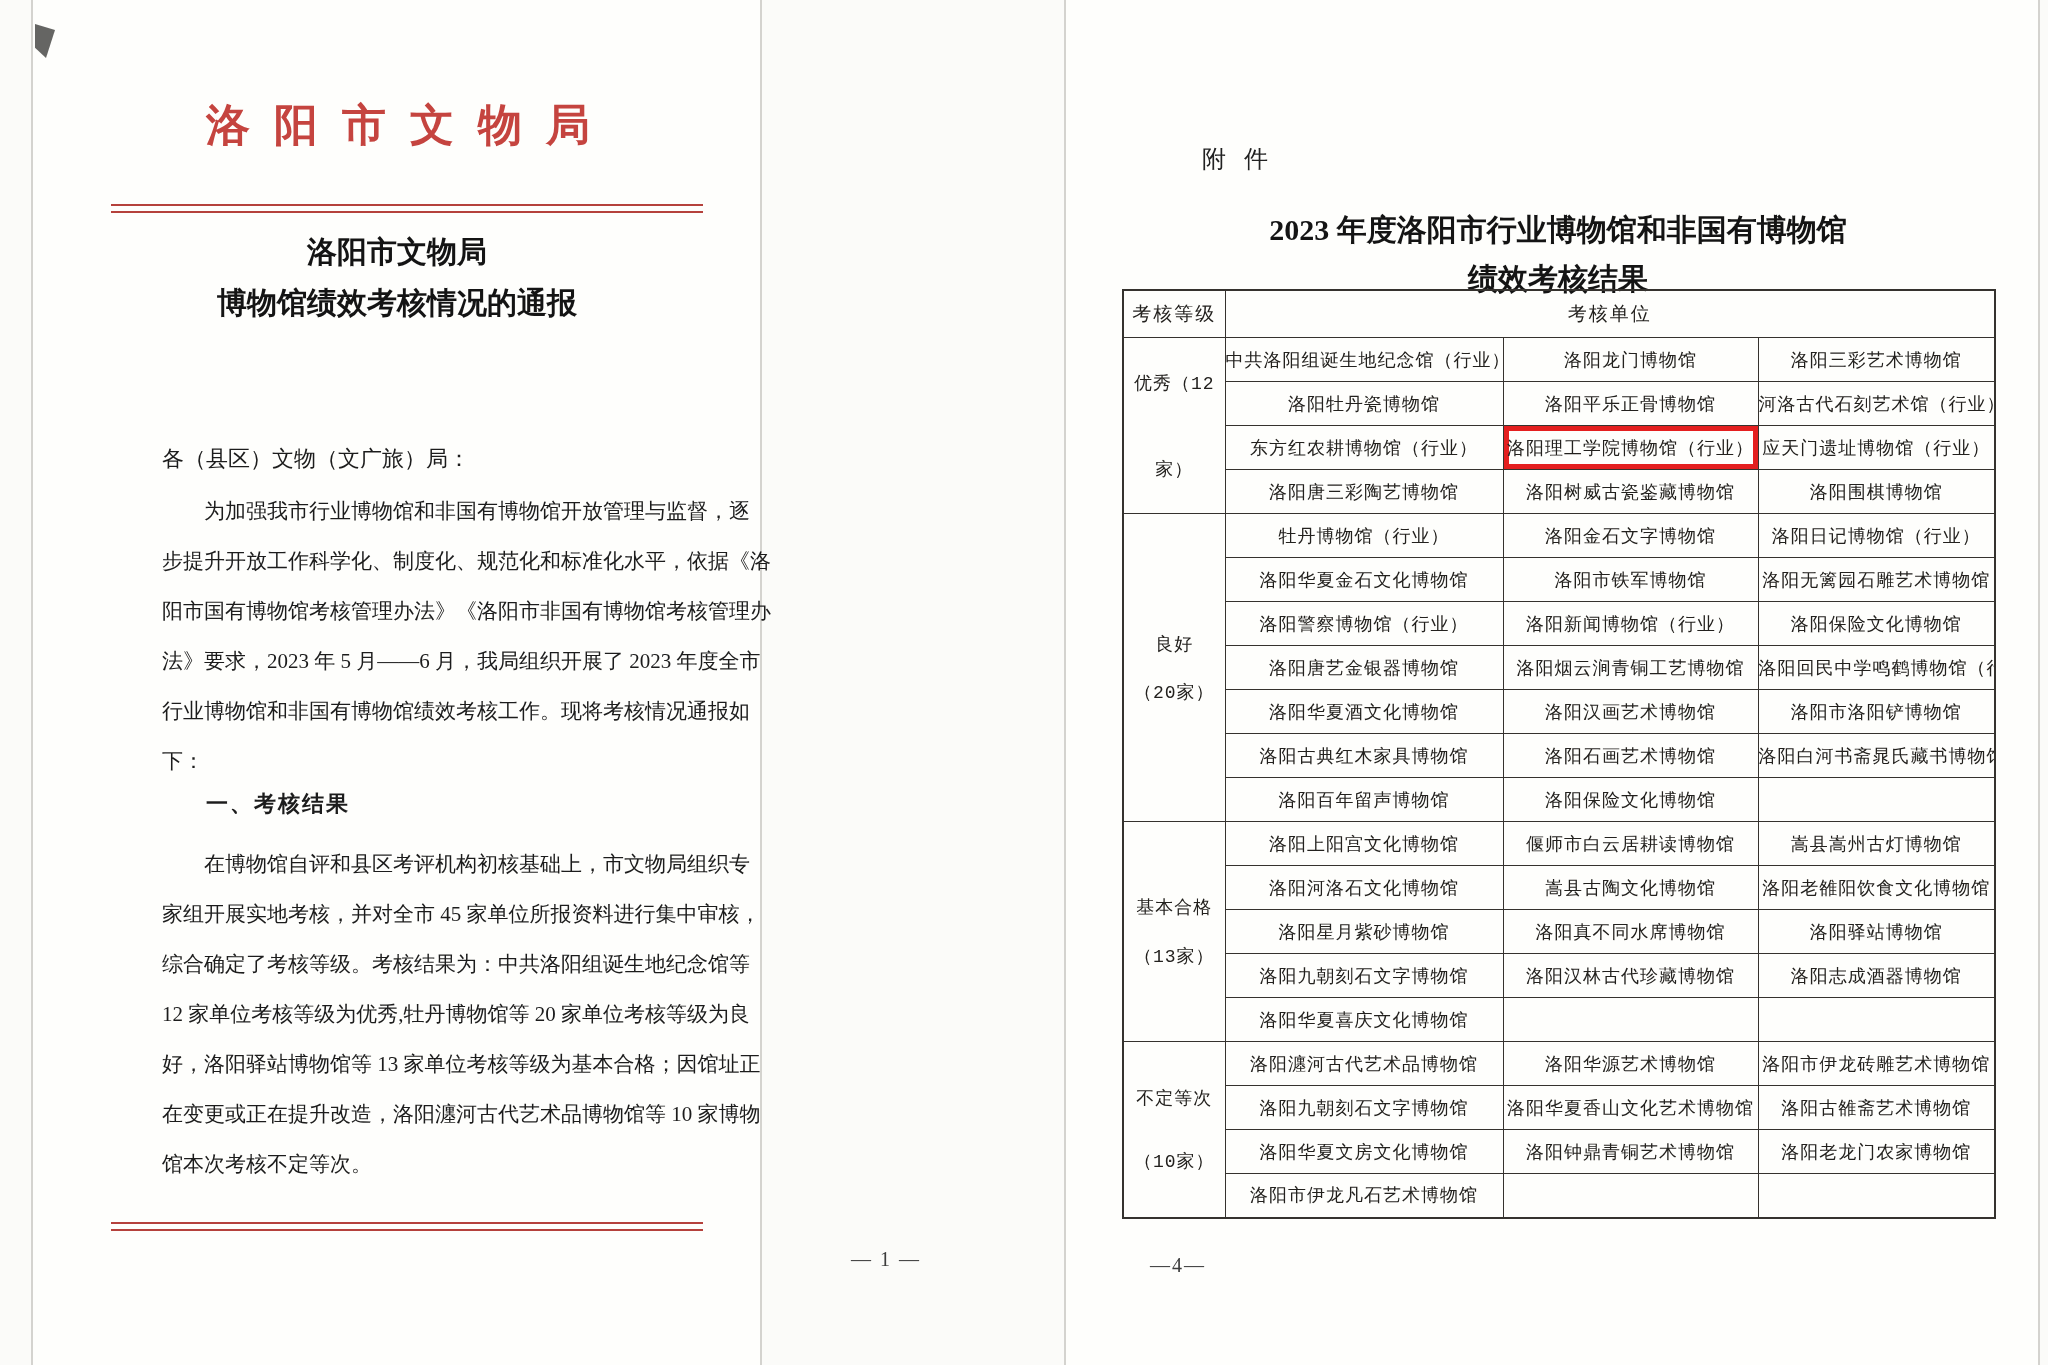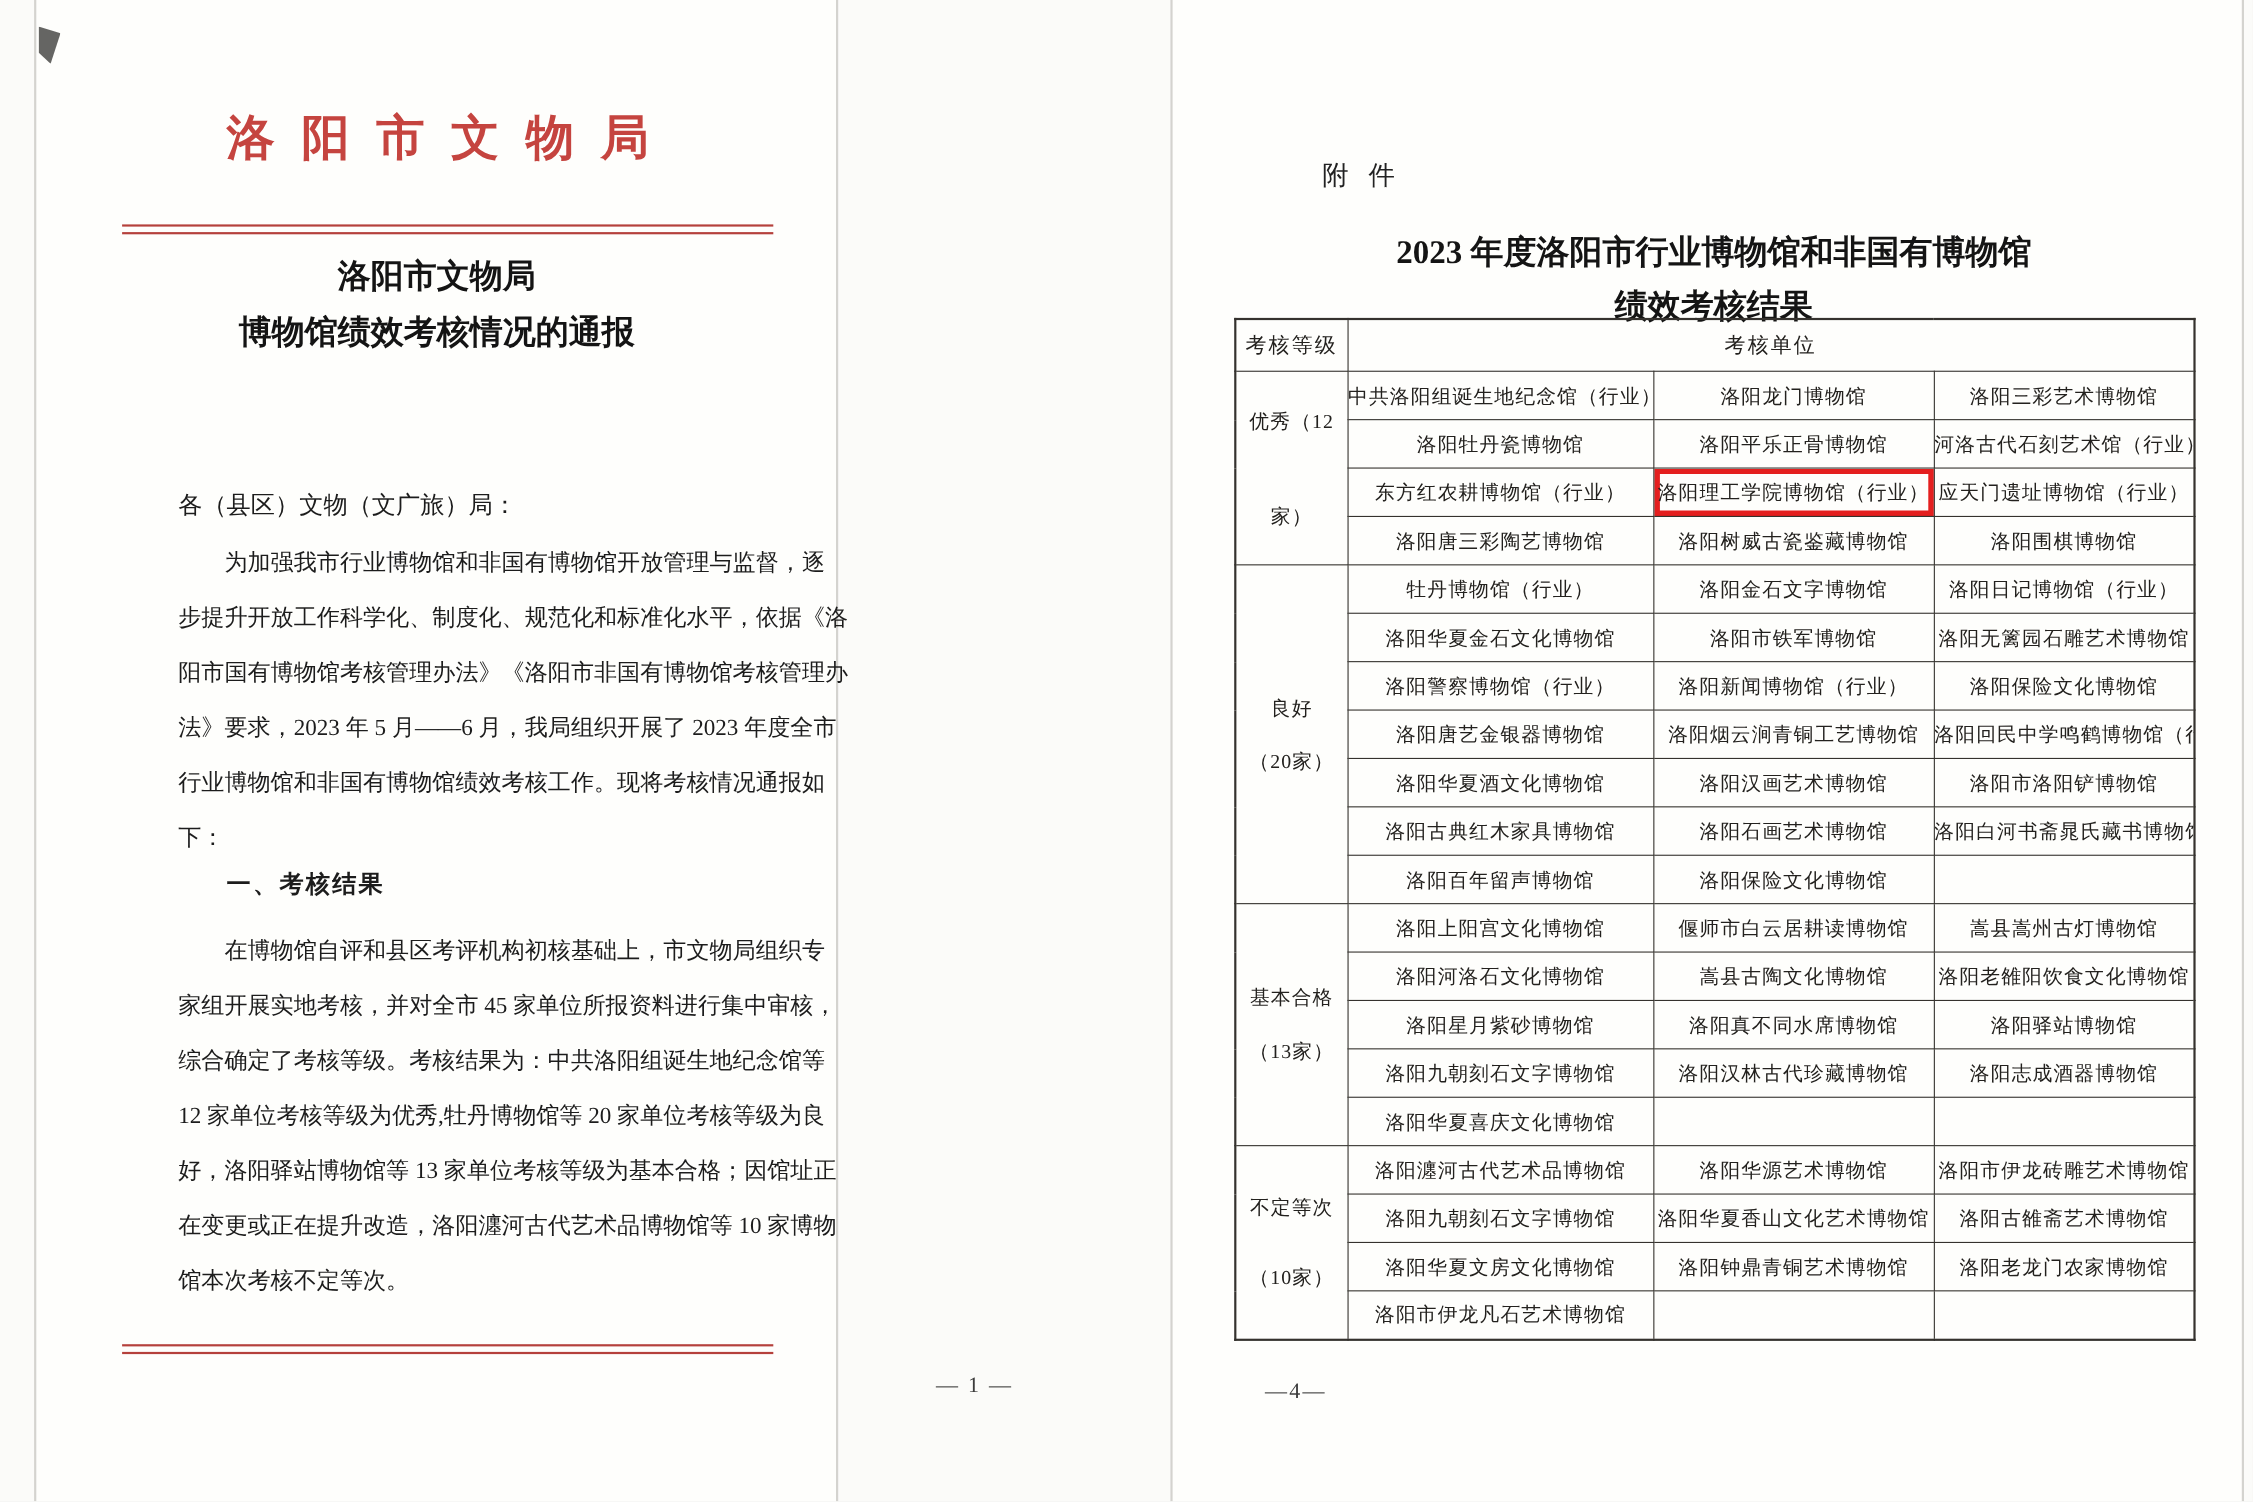--- a/index.html
+++ b/index.html
@@ -42,21 +42,21 @@
   .r-title .line{height:49px;white-space:nowrap;}
   .table-wrap{position:absolute;left:56px;top:289px;width:872px;}
   table.results{border-collapse:collapse;table-layout:fixed;width:872px;
                 border:2px solid #35322e;}
   table.results td{border:1px solid #35322e;text-align:center;vertical-align:middle;
                    font-size:18px;letter-spacing:1px;color:#23211e;padding:0;overflow:hidden;
                    white-space:nowrap;}
   col.c0{width:102px;} col.c1{width:278px;} col.c2{width:255px;} col.c3{width:237px;}
   tr.head-row td{height:46px;font-size:19px;letter-spacing:2px;}
   tr.body-row{height:44px;}
-  td.grade-cell{font-size:19px;letter-spacing:1px;}
+  td.grade-cell{font-size:19px;letter-spacing:1px;font-family:Liberation Mono, monospace;}
   td.grade-cell .glabel{display:flex;flex-direction:column;align-items:center;justify-content:center;}
   td.grade-cell.g0 .glabel{gap:62px;}
   td.grade-cell.g1 .glabel{gap:24px;}
   td.grade-cell.g2 .glabel{gap:25px;}
   td.grade-cell.g3 .glabel{gap:39px;}
   td.hl{box-shadow:inset 0 0 0 5px #e41f1f;}
 </style>
 </head>
 <body>
 

